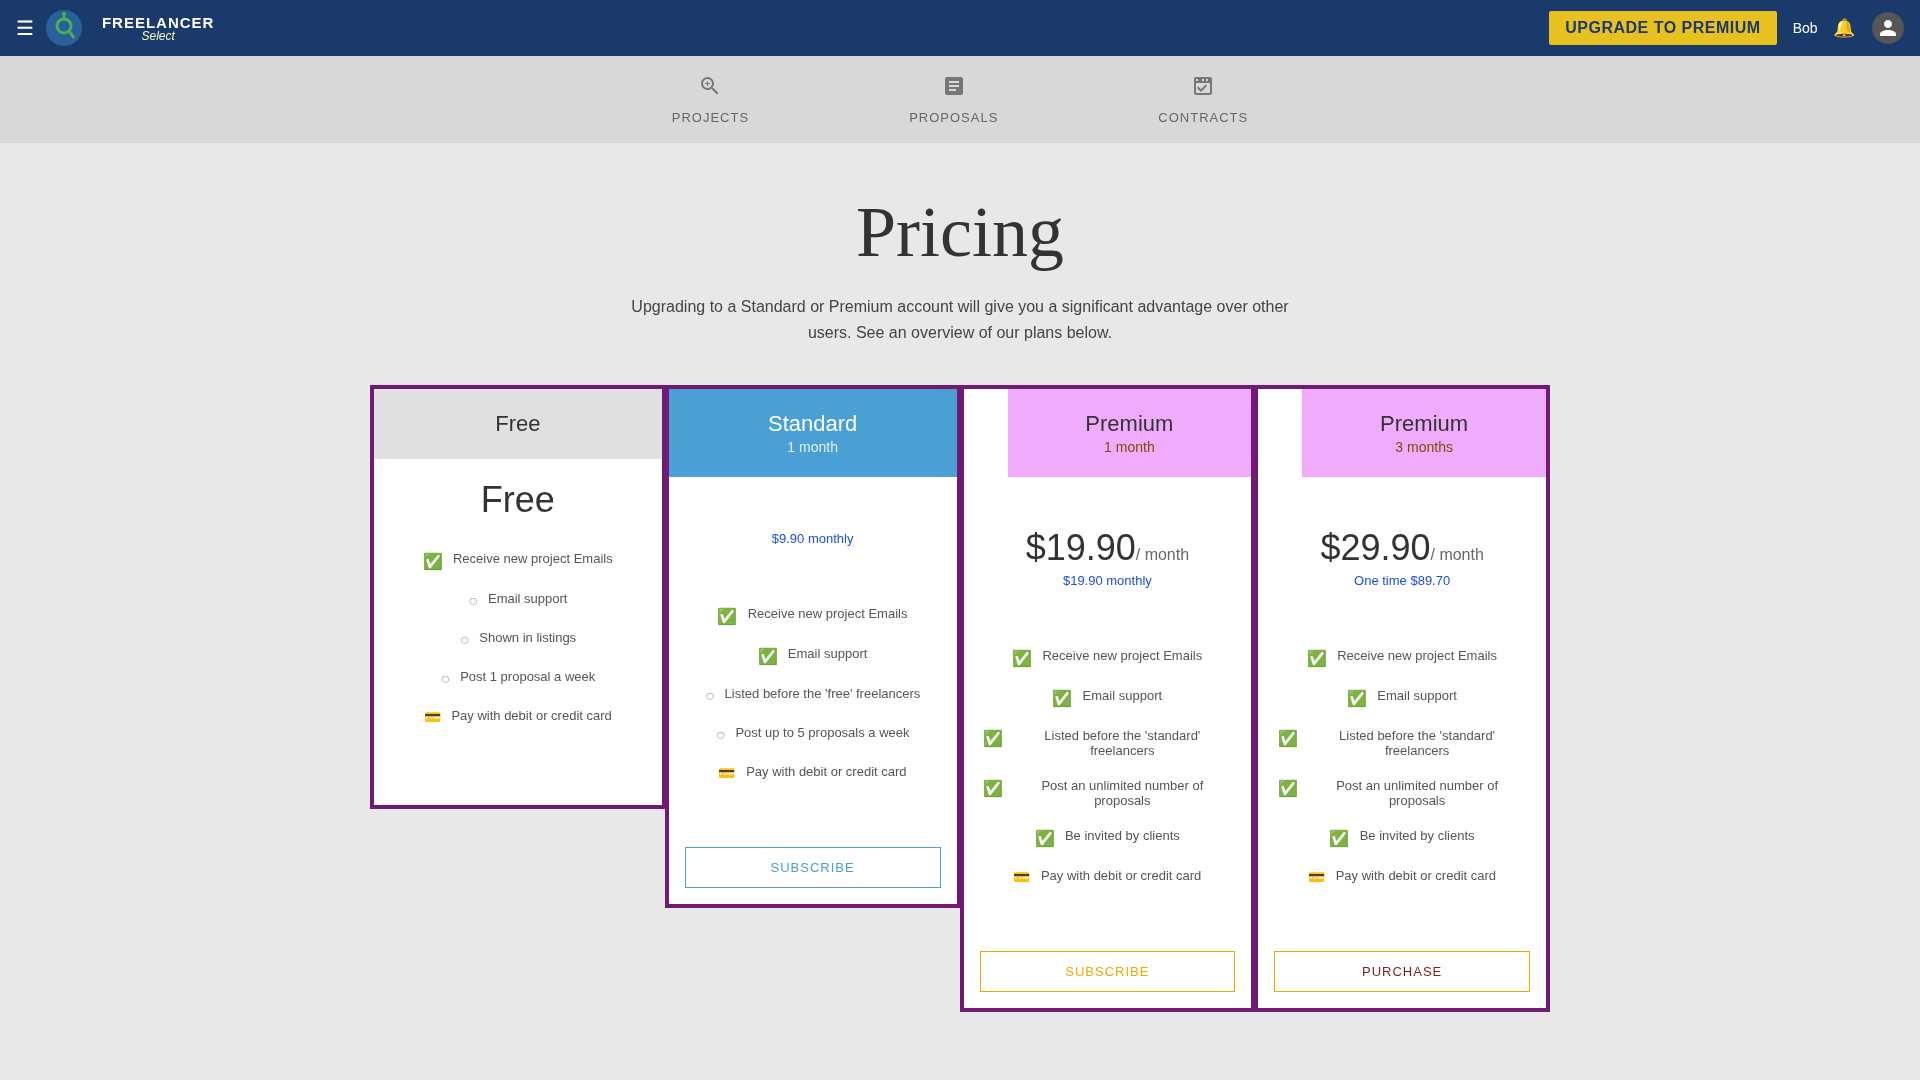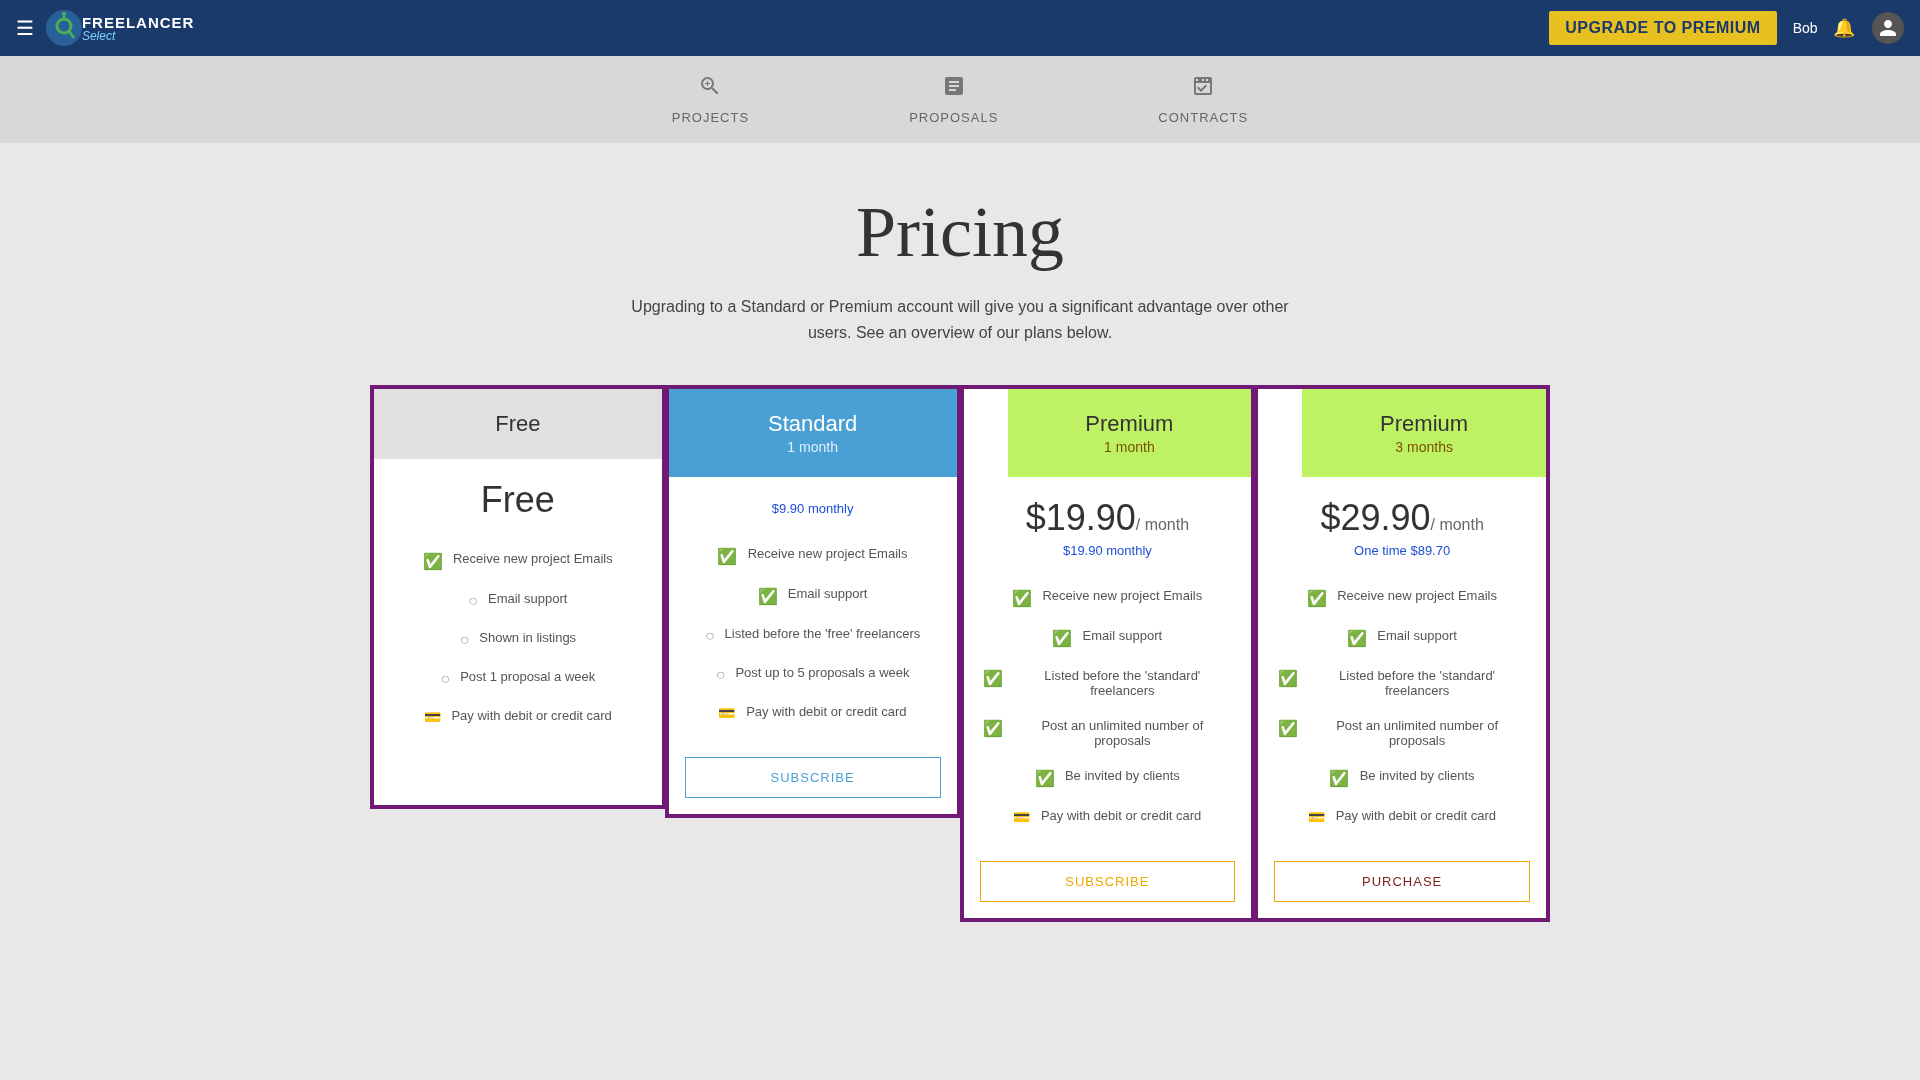--- a/index.html
+++ b/index.html
@@ -20,39 +20,40 @@
       gap: 12px;
     }
     .hamburger {
       color: white;
       font-size: 20px;
       cursor: pointer;
     }
     .logo-area {
       display: flex;
       align-items: center;
-      gap: 0;
+      gap: 20px;
+      text-align: center;
     }
     .logo-icon {
       width: 36px;
       height: 36px;
     }
     .logo-text {
       display: flex;
       flex-direction: column;
       line-height: 1;
     }
     .logo-freelancer {
       color: white;
       font-weight: bold;
       font-size: 15px;
       letter-spacing: 1px;
     }
     .logo-select {
-      color: #7dd3fc;
+      color: #fef9c3;
       font-style: italic;
       font-size: 12px;
     }
     .header-right {
       margin-left: auto;
       display: flex;
       align-items: center;
       gap: 16px;
     }
     .upgrade-btn {
@@ -144,37 +145,38 @@
     }
     .card {
       flex: 1;
       background: white;
       border: 4px solid #701a75;
       display: flex;
       flex-direction: column;
     }
     .card + .card {
       margin-left: -1px;
+      gap: 30px;
     }
     .card-header {
       padding: 22px 16px;
       text-align: center;
       font-size: 22px;
       font-weight: 400;
     }
     .card-header.free-header {
       background: #e0e0e0;
       color: #333;
     }
     .card-header.standard-header {
       background: #4a9fd4;
       color: white;
     }
     .card-header.premium-header {
-      background: #bef264;
+      background: #f0abfc;
       color: #333;
       margin-left: 44px;
     }
     .card-header .plan-period {
       display: block;
       font-size: 14px;
       font-weight: 400;
       margin-top: 2px;
     }
     .card-header.standard-header .plan-period { color: #e0f0ff; }

